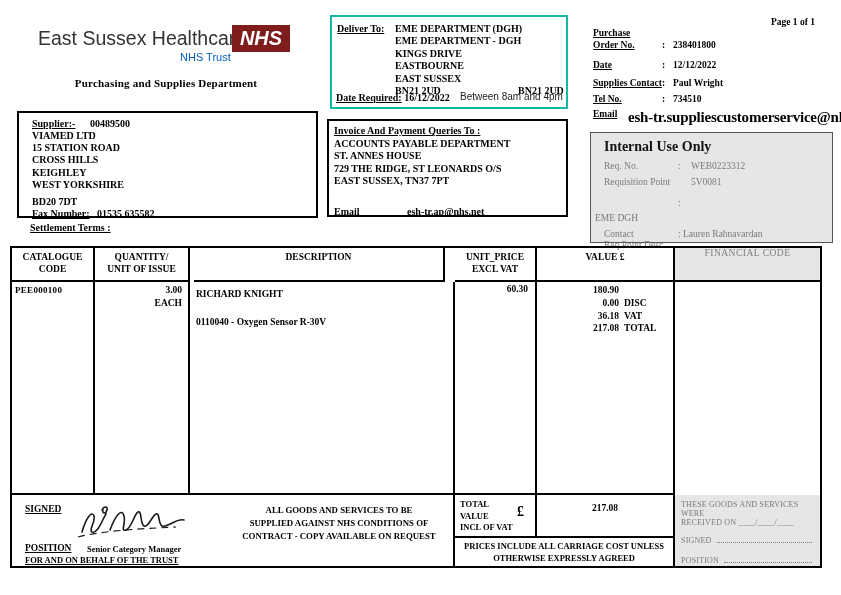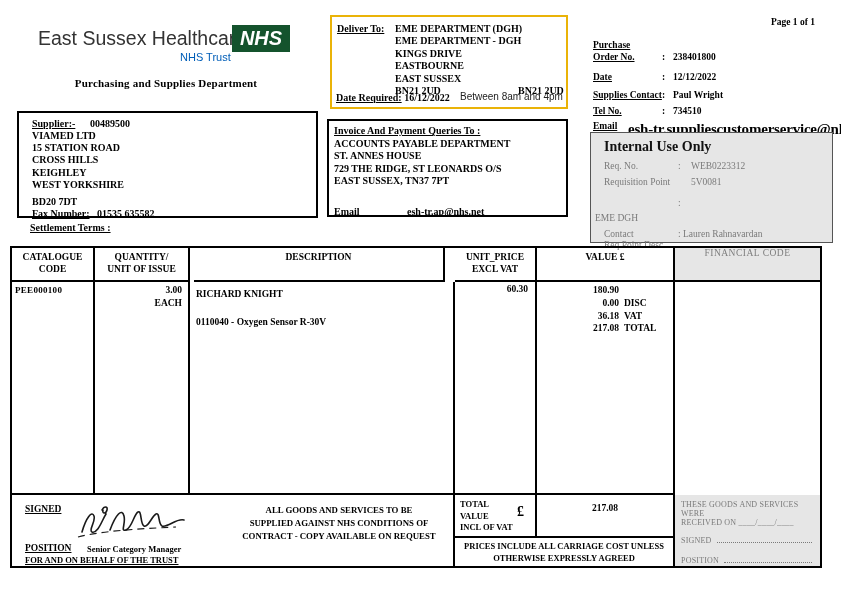--- a/index.html
+++ b/index.html
@@ -3,41 +3,41 @@
 <meta charset="utf-8">
 <style>
   html,body { margin:0; padding:0; background:#fff; }
   .page { position:relative; width:841px; height:595px; background:#fff;
           font-family:"Liberation Serif", serif; color:#000; overflow:hidden; }
   .u { text-decoration:underline; }
 
   
   .trust-name { position:absolute; left:38px; top:27px; font-family:"Liberation Sans",sans-serif;
                 font-size:19.5px; color:#333; white-space:nowrap; }
-  .nhs-box { position:absolute; left:232px; top:25px; width:58px; height:27px; background:#14532d; }
+  .nhs-box { position:absolute; left:232px; top:25px; width:58px; height:27px; background:#7f1d1d; }
   .nhs-box span { display:block; width:100%; text-align:center; line-height:26px; color:#fff;
                   font-family:"Liberation Sans",sans-serif; font-style:italic; font-weight:bold; font-size:20px; }
   .nhs-trust { position:absolute; left:180px; top:51px; font-family:"Liberation Sans",sans-serif;
                font-size:11px; color:#005EB8; }
   .dept-title { position:absolute; left:46px; top:77px; width:240px; text-align:center;
                 font-weight:bold; font-size:11px; letter-spacing:0.2px; }
   .page-num { position:absolute; right:26px; top:17px; font-size:9.5px; font-weight:bold; }
 
   
   .deliver-box { position:absolute; left:330px; top:15px; width:238px; height:94px;
-                 border:2px solid #eab308; box-sizing:border-box; font-size:10px; font-weight:bold; }
+                 border:2px solid #14b8a6; box-sizing:border-box; font-size:10px; font-weight:bold; }
   .deliver-label { position:absolute; left:5px; top:6px; }
   .deliver-addr { position:absolute; left:63px; top:6px; line-height:12.4px; white-space:nowrap; }
   .deliver-post-right { position:absolute; left:186px; top:68px; }
   .deliver-req { position:absolute; left:4px; bottom:4px; white-space:nowrap; }
   .delivery-window { position:absolute; left:128px; bottom:5px; font-family:"Liberation Sans",sans-serif;
                      font-weight:normal; font-size:10px; color:#222; white-space:nowrap; }
 
   
-  .order-info { position:absolute; left:593px; top:26px; width:242px; height:110px;
+  .order-info { position:absolute; left:593px; top:14px; width:242px; height:110px;
                 font-size:9.5px; font-weight:bold; }
   .oi-row { position:absolute; left:0; white-space:nowrap; }
   .oi-colon { position:absolute; left:69px; }
   .oi-val { position:absolute; left:80px; }
   .oi-email-val { position:absolute; left:35px; font-size:15px; letter-spacing:-0.2px;text-align:right; }
 
   
   .supplier-box { position:absolute; left:17px; top:111px; width:301px; height:107px;
                   border:2px solid #000; box-sizing:border-box; font-size:10px; font-weight:bold; }
   .sup-label { position:absolute; left:13px; top:5px; }

